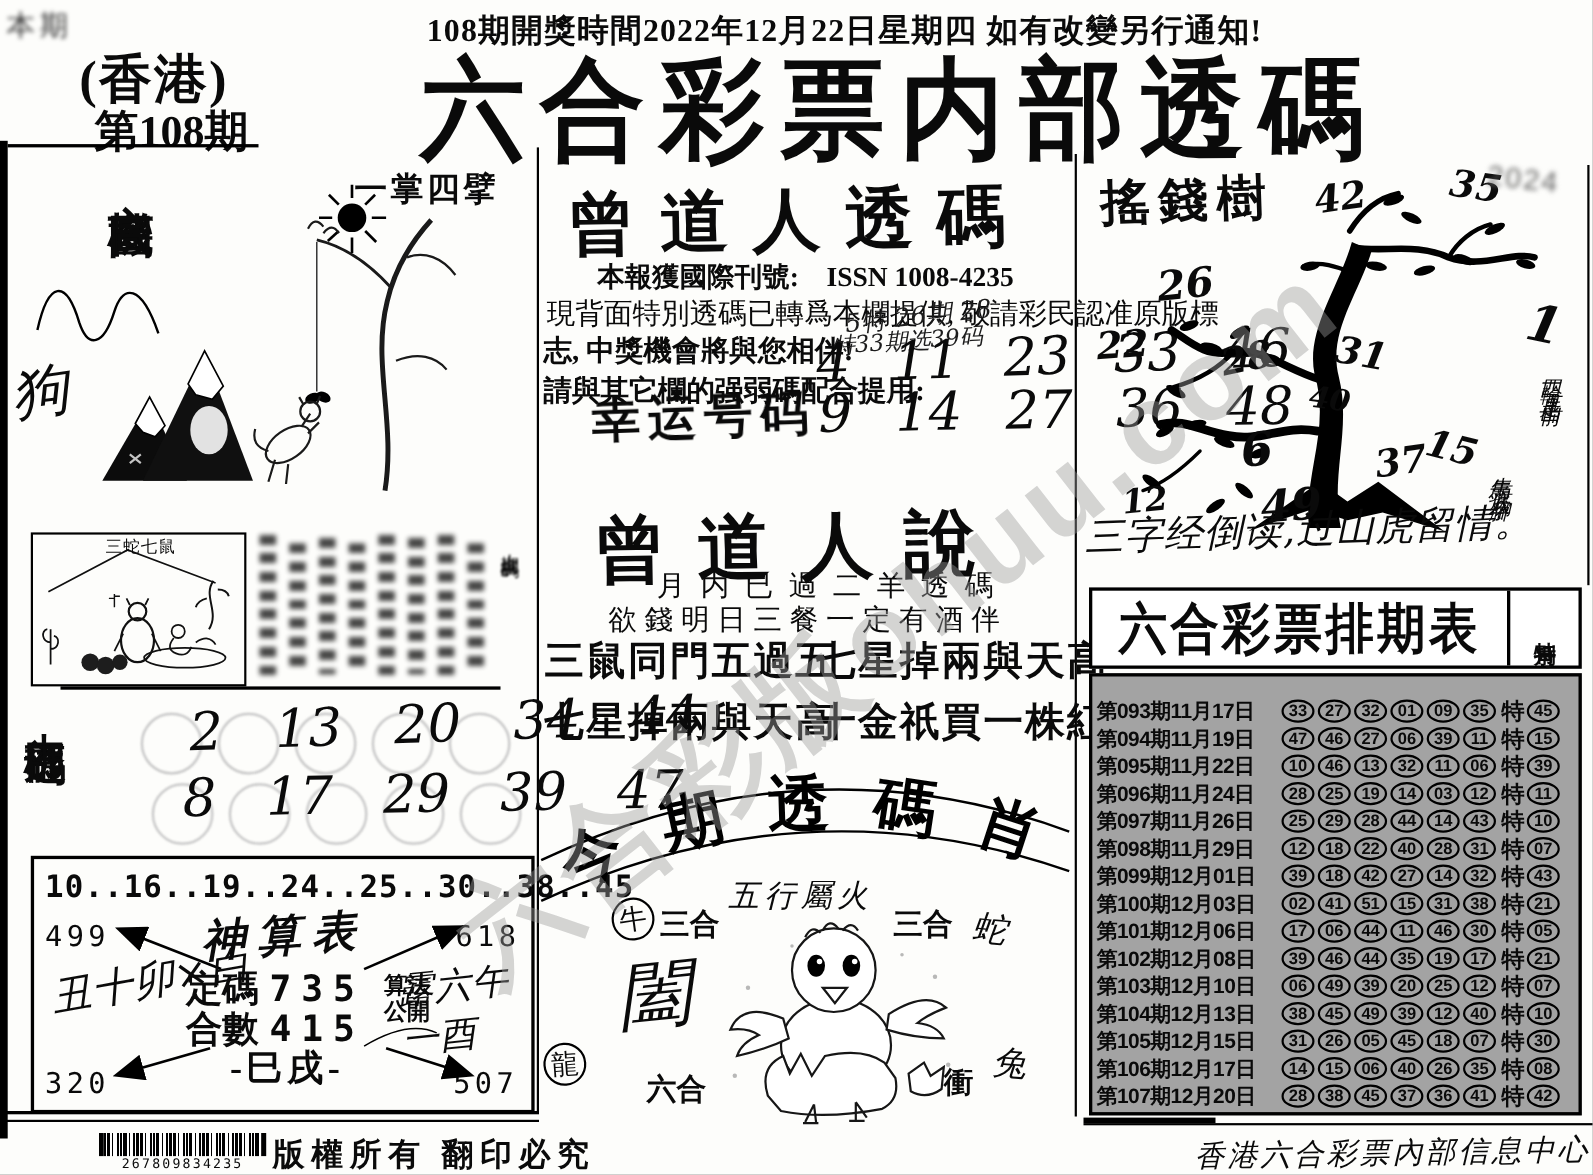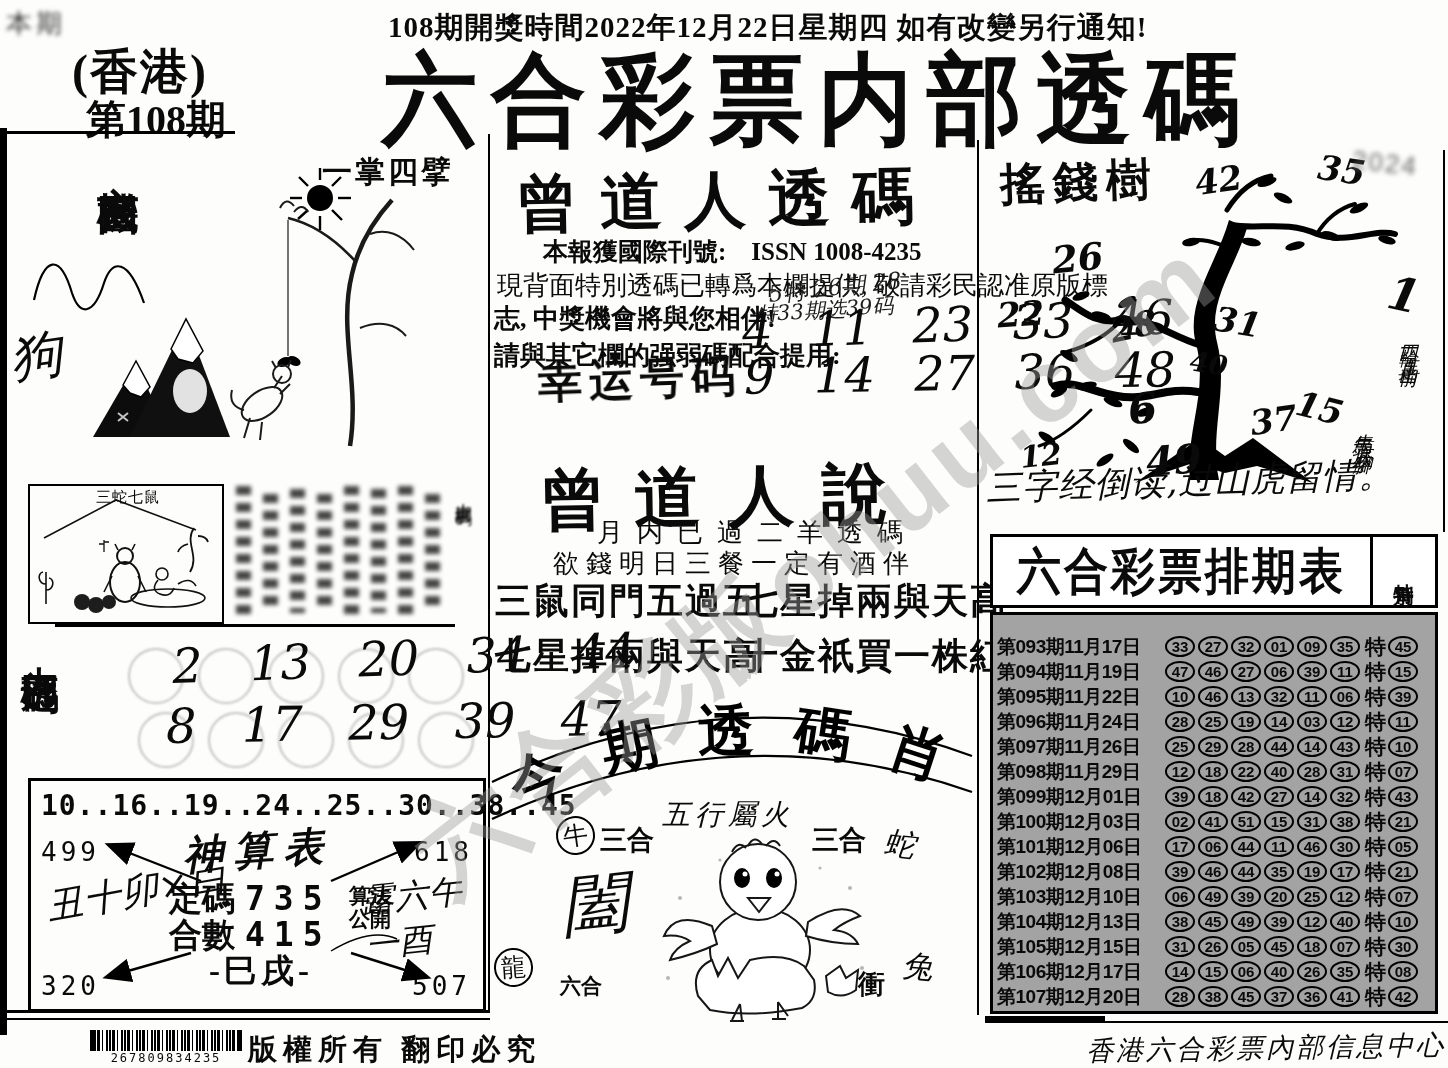--- a/index.html
+++ b/index.html
@@ -100,21 +100,21 @@
   .v4{left:742px;top:632px;}
   .arc-svg{left:486px;top:664px;}
   .five{left:662px;top:796px;font-size:28px;letter-spacing:5px;}
   .circle-char{border:2px solid #000;border-radius:50%;padding:1px 5px;font-size:25px;display:inline-block;}
   .z-ox{left:556px;top:816px;transform:rotate(-8deg);}
   .z-sanhe-l{left:600px;top:822px;font-size:27px;}
   .z-sanhe-r{left:812px;top:822px;font-size:27px;}
   .z-snake{left:884px;top:824px;font-size:31px;transform:rotate(6deg);}
   .z-gate{left:562px;top:860px;font-size:66px;transform:rotate(-6deg);}
   .z-dragon{left:494px;top:948px;transform:rotate(-4deg);}
-  .z-liuhe{left:560px;top:972px;font-size:21px;}
+  .z-liuhe{left:588px;top:972px;font-size:27px;}
   .z-clash{left:858px;top:966px;font-size:27px;font-weight:bold;}
   .z-rabbit{left:902px;top:946px;font-size:31px;transform:rotate(4deg);}
 
   
   .tree-title{left:1000px;top:152px;font-size:45px;font-weight:bold;letter-spacing:8px;transform:rotate(-2deg);}
   .tree-num{font-family:"DejaVu Serif",serif;font-style:italic;font-weight:bold;}
   .stamp2024{left:1352px;top:148px;font-size:26px;color:#666;filter:blur(2.4px);transform:rotate(6deg);letter-spacing:2px;}
   .seal{left:1472px;top:196px;}
   .seal-tri{width:0;height:0;border-left:11px solid transparent;border-right:11px solid transparent;border-bottom:19px solid #2a2a2a;margin:0 auto;filter:blur(.5px);}
   .seal-txt{font-size:20px;letter-spacing:3px;margin-top:3px;}

